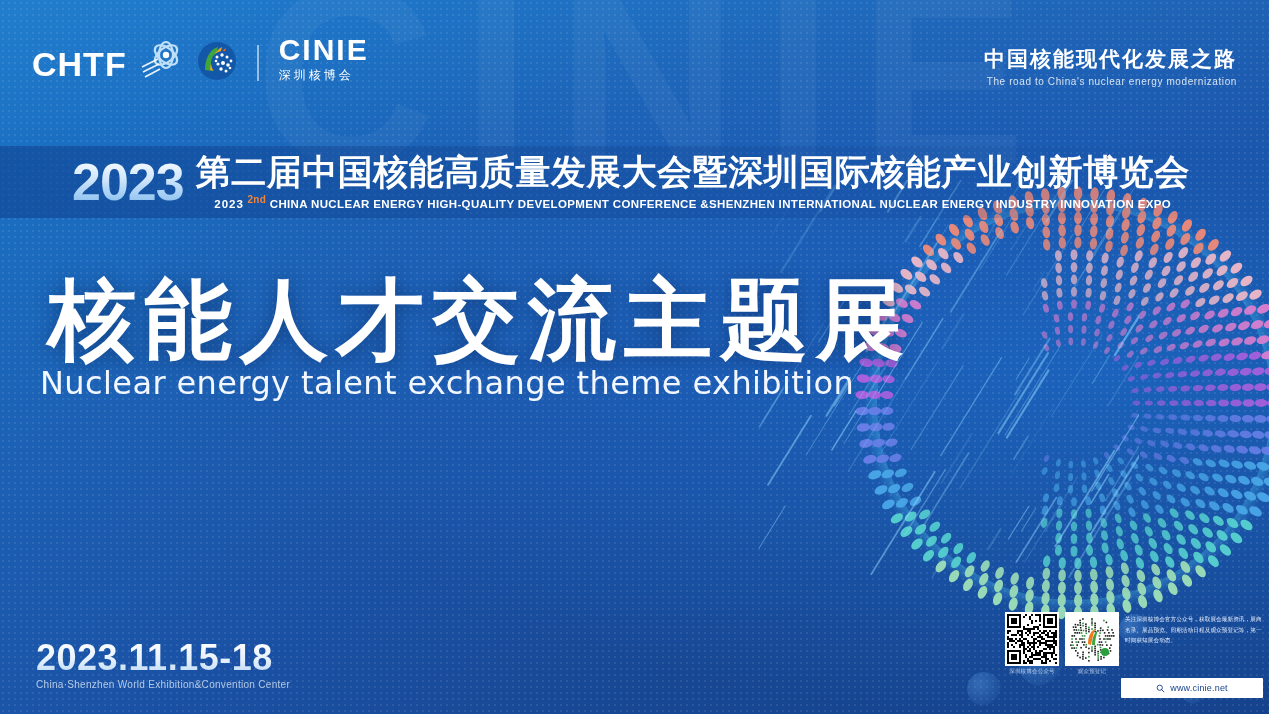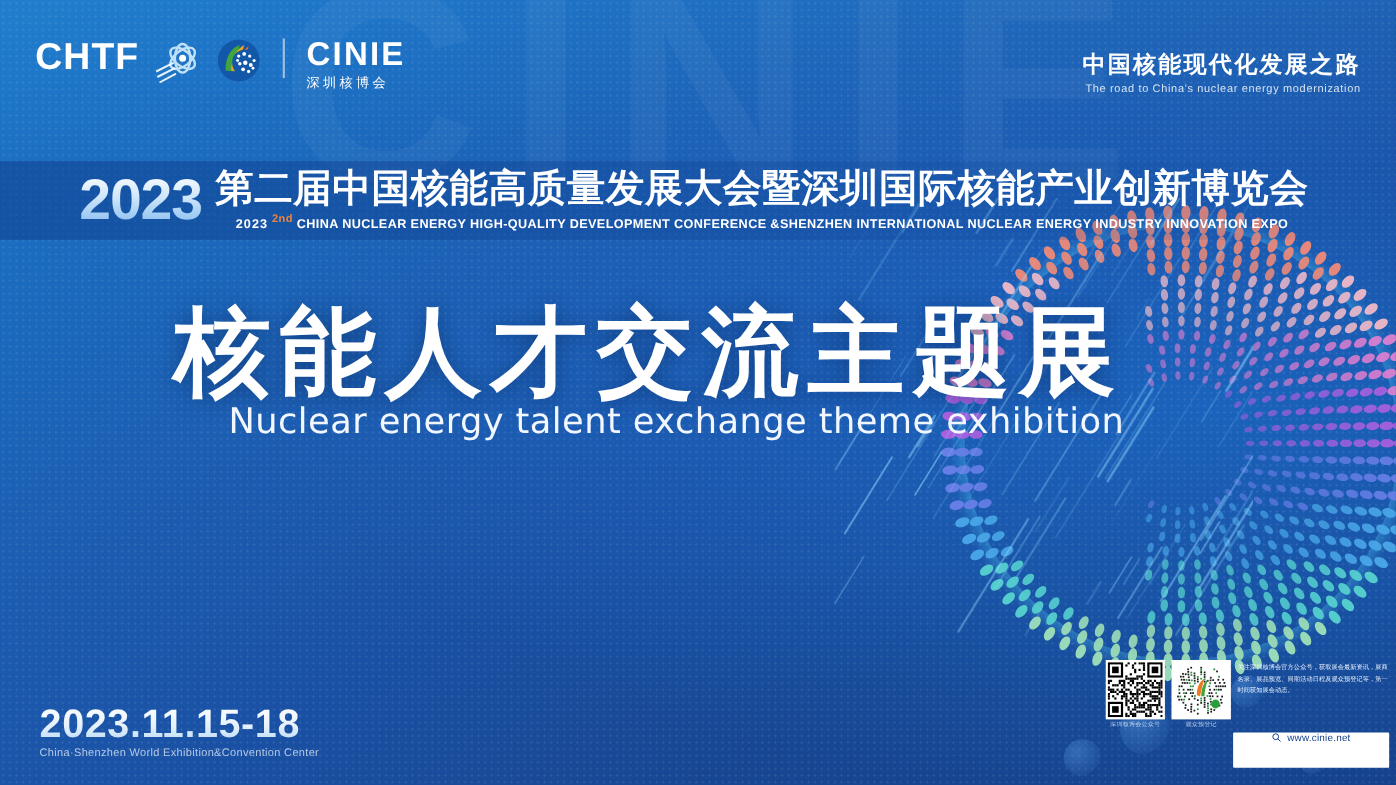--- a/index.html
+++ b/index.html
@@ -35,21 +35,21 @@
     pointer-events:none;
     user-select:none;
   }
   .wm-soft{
     position:absolute;left:0;top:0;width:100%;height:235px;
     background:linear-gradient(180deg, rgba(40,135,215,.30) 0%, rgba(30,105,195,.10) 60%, rgba(0,0,0,0) 100%);
     pointer-events:none;
   }
 
   
-  .logo-bar{position:absolute;left:32px;top:35px;display:flex;align-items:flex-start;gap:12px;}
+  .logo-bar{position:absolute;left:32px;top:35px;display:flex;align-items:flex-end;gap:12px;}
   .chtf-word{
     color:#ffffff;font-size:34px;font-weight:bold;letter-spacing:1px;
     font-family:"Liberation Sans",sans-serif;line-height:1;
   }
   .chtf-mark{position:relative;width:46px;height:44px;}
   .chtf-mark svg{display:block;}
   .cinie-mark{width:40px;height:40px;position:relative;}
   .divider-v{width:2px;height:36px;background:rgba(255,255,255,.55);margin:0 8px;}
   .cinie-block{display:flex;flex-direction:column;justify-content:center;}
   .cinie-word{color:#fff;font-size:30px;font-weight:bold;letter-spacing:2px;line-height:1;}
@@ -72,21 +72,21 @@
     margin-right:12px;
     font-family:"Liberation Sans",sans-serif;
   }
   .band-txt{position:relative;}
   .band-cn{color:#fff;font-size:35px;font-weight:bold;letter-spacing:.5px;line-height:1.05;white-space:nowrap;}
   .band-en{color:#fff;font-size:11.5px;font-weight:bold;letter-spacing:.35px;margin-top:3px;white-space:nowrap;text-align:center;}
   .band-en .ord{color:#f0853a;font-size:10px;vertical-align:super;}
   .band-en .y{letter-spacing:1px;}
 
   
-  .headline{position:absolute;left:0;top:276px;width:1022px;text-align:right;}
+  .headline{position:absolute;left:0;top:276px;width:1022px;text-align:left;padding-left:40px;}
   .headline-cn{
     color:#fff;font-size:88px;font-weight:bold;letter-spacing:8px;line-height:1;
     text-shadow:0 2px 18px rgba(6,30,80,.45);
     margin-left:8px;
   }
   .headline-en{
     color:#f2f7ff;font-size:32px;font-weight:normal;letter-spacing:.4px;
     font-family:"DejaVu Sans",sans-serif;
   }
 
@@ -102,22 +102,22 @@
 
   
   .qrblock{position:absolute;right:6px;bottom:16px;width:258px;}
   .qrrow{display:flex;align-items:flex-start;gap:6px;}
   .qr{width:54px;}
   .qr-img{width:54px;height:54px;background:#fff;padding:2px;}
   .qr-cap{color:rgba(225,238,255,.78);font-size:5.5px;margin-top:2px;letter-spacing:.2px;
           text-align:center;line-height:1.2;white-space:nowrap;overflow:hidden;}
   .qr-note{flex:1;color:#eaf2ff;font-size:5.6px;line-height:1.85;letter-spacing:.1px;padding-top:2px;}
   .urlbar{
-    margin-top:3px;margin-left:116px;height:32px;background:#fff;border-radius:1px;
-    display:flex;justify-content:center;gap:5px;
+    margin-top:3px;margin-left:116px;height:20px;background:#fff;border-radius:1px;
+    display:flex;align-items:center;justify-content:center;gap:5px;
   }
   .urlbar .u-txt{color:#17428e;font-size:9px;letter-spacing:.2px;}
   .urlbar svg{display:block;}
 
   
   .sphere{position:absolute;right:-40px;top:168px;width:470px;height:470px;pointer-events:none;}
   .streaks{position:absolute;right:130px;top:180px;width:420px;height:430px;pointer-events:none;opacity:.9;}
   .bokeh{position:absolute;pointer-events:none;border-radius:50%;
          background:radial-gradient(circle at 35% 35%, rgba(120,190,255,.30), rgba(80,150,230,.10) 70%, rgba(0,0,0,0) 72%);}
 </style>

